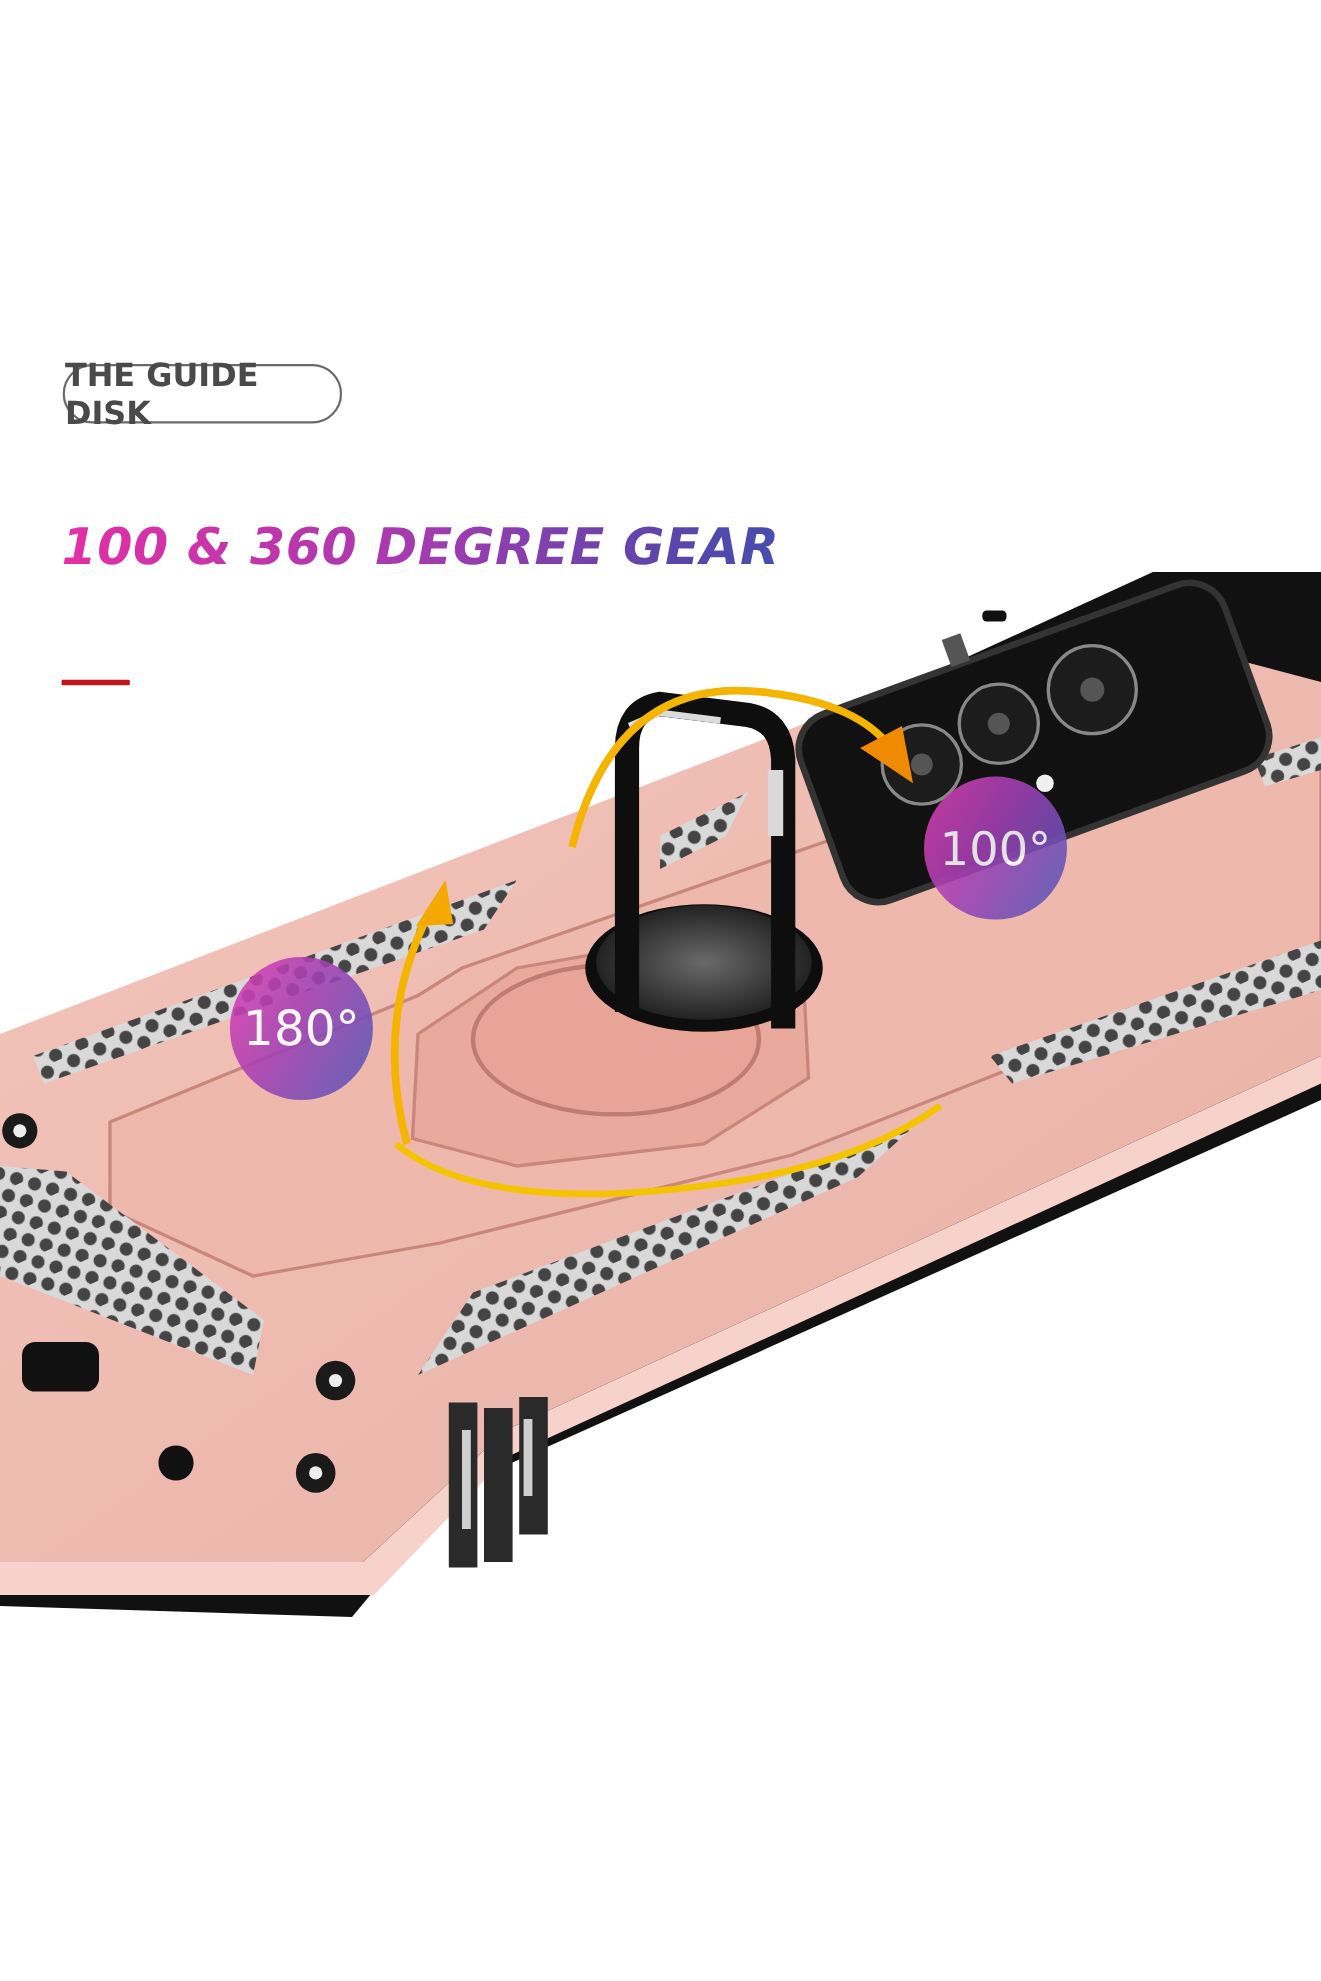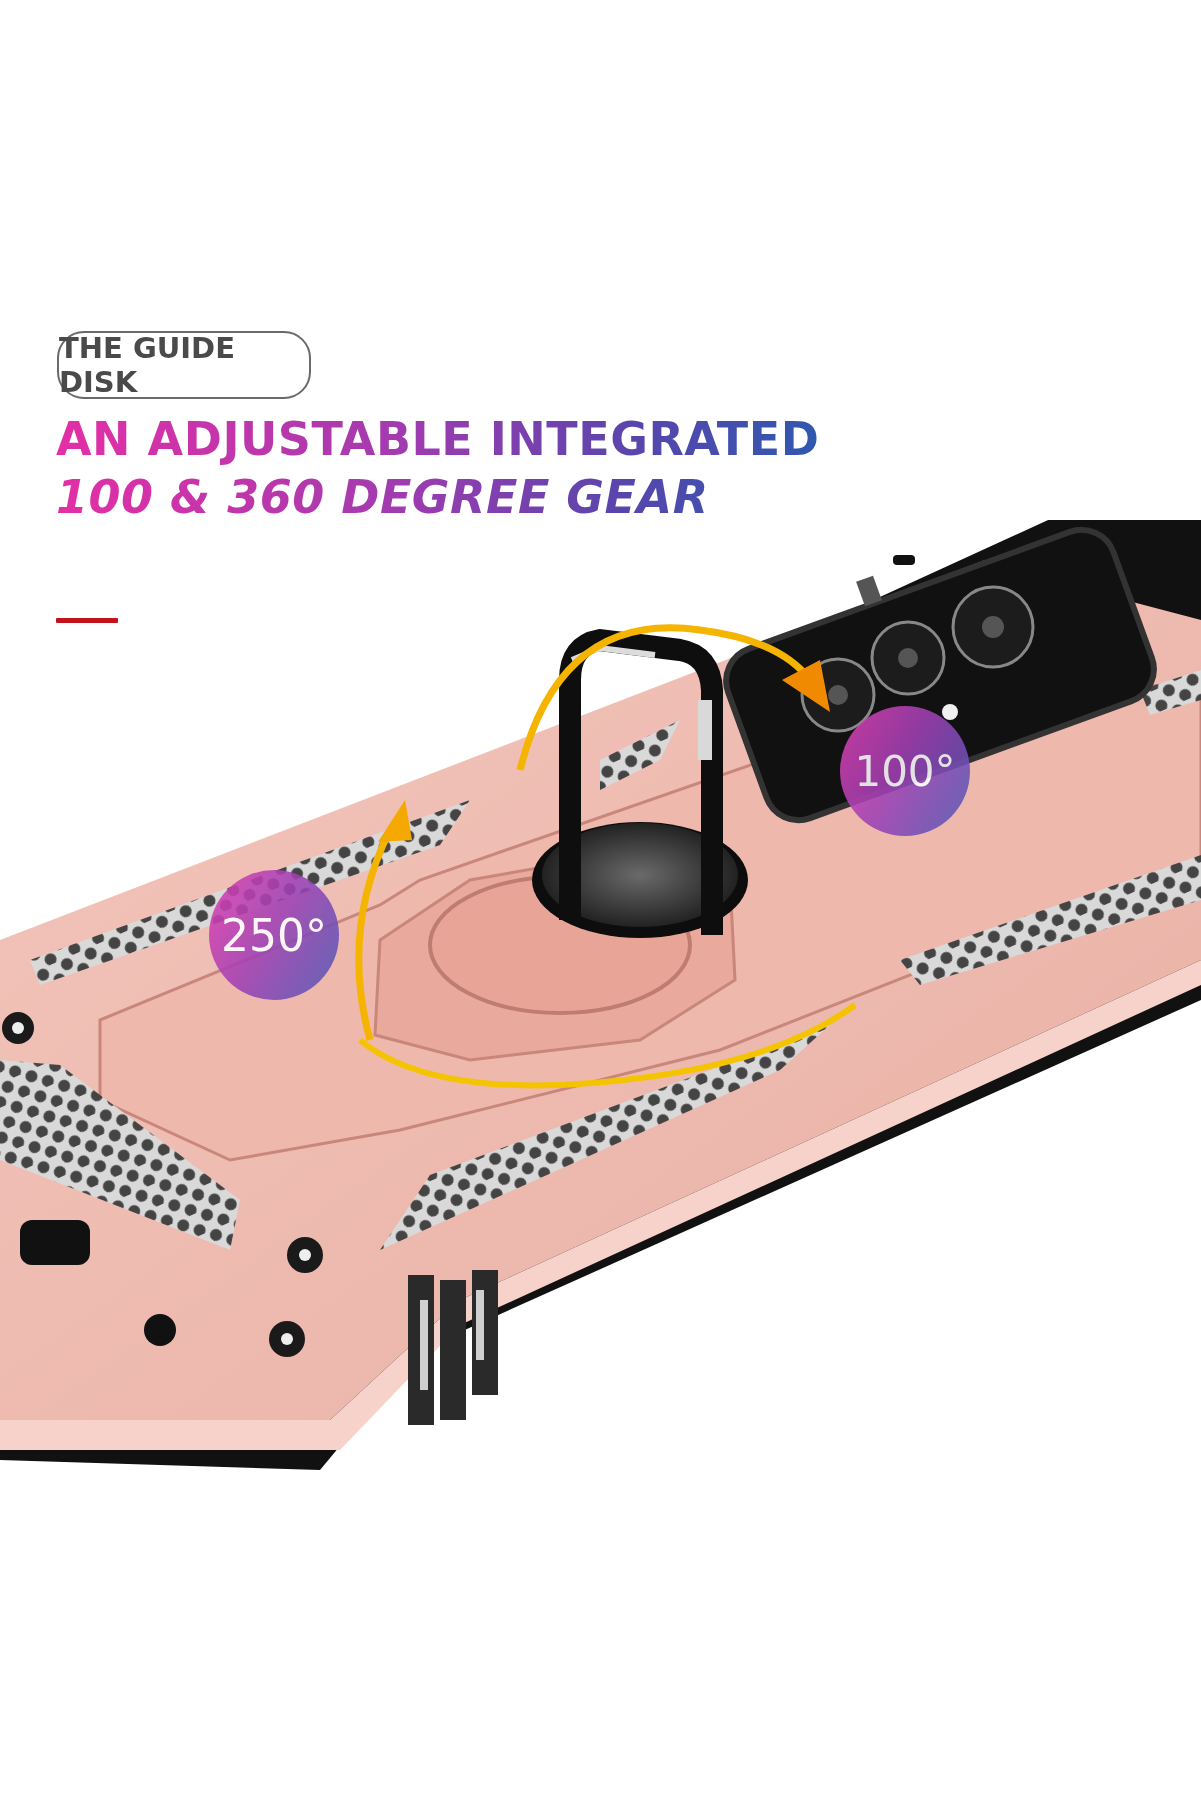--- a/index.html
+++ b/index.html
@@ -3,21 +3,21 @@
   <meta charset="utf-8">
   <style>
     html, body { margin: 0; padding: 0; }
     body {
       width: 1201px; height: 1801px; background: #ffffff;
       position: relative; overflow: hidden;
       font-family: "Liberation Sans", "DejaVu Sans", sans-serif;
     }
     .tag-pill {
       position: absolute; left: 57px; top: 331px;
-      width: 254px; height: 68px; box-sizing: border-box;
+      width: 254px; height: 54px; box-sizing: border-box;
       border: 2px solid #6a6a6a; border-radius: 27px;
       display: flex; align-items: center; justify-content: center;
       color: #4a4a4a; font-weight: 700; font-size: 29px; letter-spacing: 0px;
       font-family: "DejaVu Sans", sans-serif;
     }
     .headline {
       position: absolute; left: 56px; top: 410px; width: 760px;
       font-family: "DejaVu Sans", sans-serif; font-weight: 700;
       font-size: 46px; line-height: 58px; letter-spacing: 0.5px;
     }
@@ -47,21 +47,21 @@
     .badge-100 { left: 840px; top: 706px; width: 130px; height: 130px; font-size: 42px; }
   </style>
 </head>
 <body>
 
 <div class="tag-pill">
   <span>THE GUIDE DISK</span>
 </div>
 
 <div class="headline">
-  <span class="line l1">AN ADJUSTABLE INTEGRATED</span><br>
+  <br>
   <span class="line l2">100 &amp; 360 DEGREE GEAR</span><br>
 </div>
 
 <div class="accent-bar"></div>
 
 <svg class="illustration" viewBox="0 520 1201 980" xmlns="http://www.w3.org/2000/svg">
   <defs>
     <linearGradient id="caseGrad" x1="0" y1="0" x2="1" y2="1">
       <stop offset="0" stop-color="#f3c6bc"></stop>
       <stop offset="1" stop-color="#e9afa4"></stop>
@@ -153,17 +153,17 @@
     <polygon points="405,800 378,842 412,840" fill="#f5a800"></polygon>
     <path d="M360,1040 Q420,1090 560,1085 Q760,1075 855,1005" fill="none" stroke="#f5c400" stroke-width="6"></path>
   </g>
   <g>
     <path d="M520,770 Q560,610 700,630 Q780,640 810,680" fill="none" stroke="#f5b400" stroke-width="7"></path>
     <polygon points="830,712 782,680 820,660" fill="#f08a00"></polygon>
   </g>
 </svg>
 
 <div class="badge badge-360">
-  <span>250°</span>
+  <span>180°</span>
 </div>
 <div class="badge badge-100">
   <span>100°</span>
 </div>
 
 </body></html>

